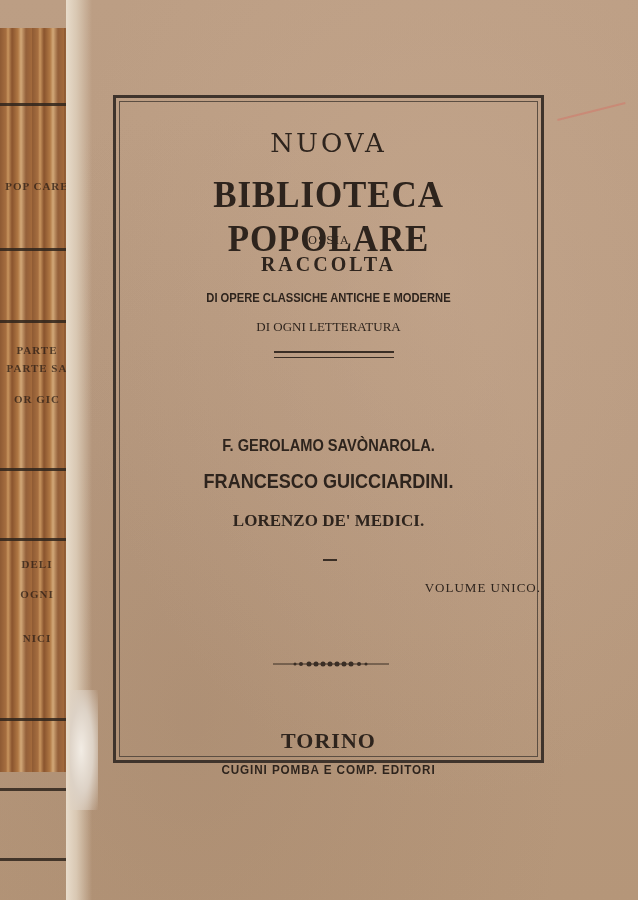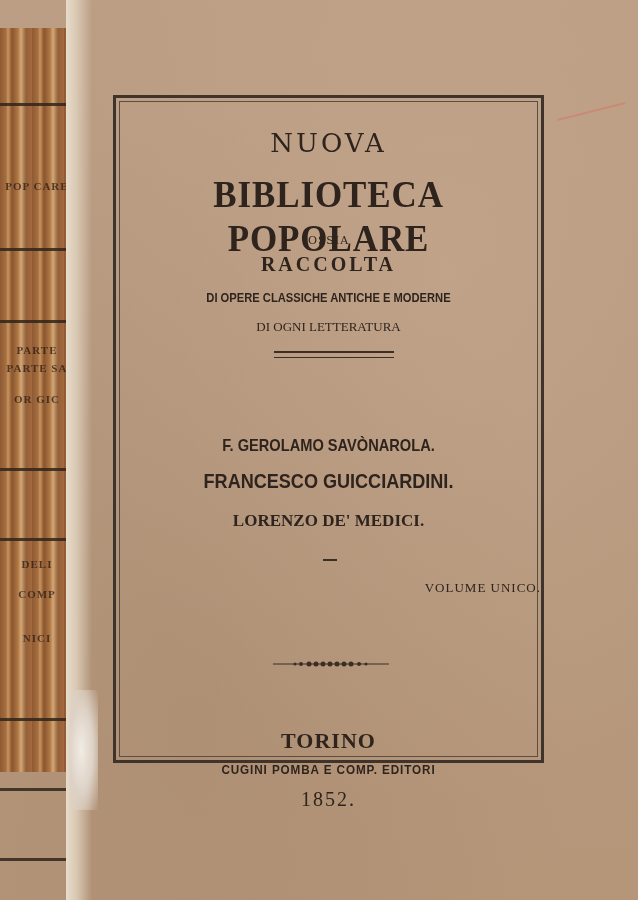--- a/index.html
+++ b/index.html
@@ -91,21 +91,21 @@
     <div class="spine-band" style="top:75px"></div>
     <div class="spine-text" style="top:152px">POP CARE</div>
     <div class="spine-band" style="top:220px"></div>
     <div class="spine-band" style="top:292px"></div>
     <div class="spine-text" style="top:316px">PARTE</div>
     <div class="spine-text" style="top:334px">PARTE SA</div>
     <div class="spine-text" style="top:365px">OR GIC</div>
     <div class="spine-band" style="top:440px"></div>
     <div class="spine-band" style="top:510px"></div>
     <div class="spine-text" style="top:530px">DELI</div>
-    <div class="spine-text" style="top:560px">COMP</div>
+    <div class="spine-text" style="top:560px">OGNI</div>
     <div class="spine-text" style="top:604px">NICI</div>
     <div class="spine-band" style="top:690px"></div>
     <div class="spine-band" style="top:760px"></div>
     <div class="spine-band" style="top:830px"></div>
   </div>
   <div class="tear"></div>
   <div class="tear2"></div>
   <div class="stain"></div>
 
   <div class="frame">
@@ -138,15 +138,14 @@
         <circle cx="64" cy="4" r="2.5"></circle>
           <circle cx="71" cy="4" r="2.5"></circle>
         <circle cx="78" cy="4" r="2.5"></circle>
           <circle cx="86" cy="4" r="2"></circle>
         <circle cx="93" cy="4" r="1.5"></circle>
       </g>
     </svg>
 
     <div class="t torino">TORINO</div>
     <div class="t pub">CUGINI POMBA E COMP. EDITORI</div>
-    <div class="t year">1852.</div>
   </div>
 </div>
 
 </body></html>

